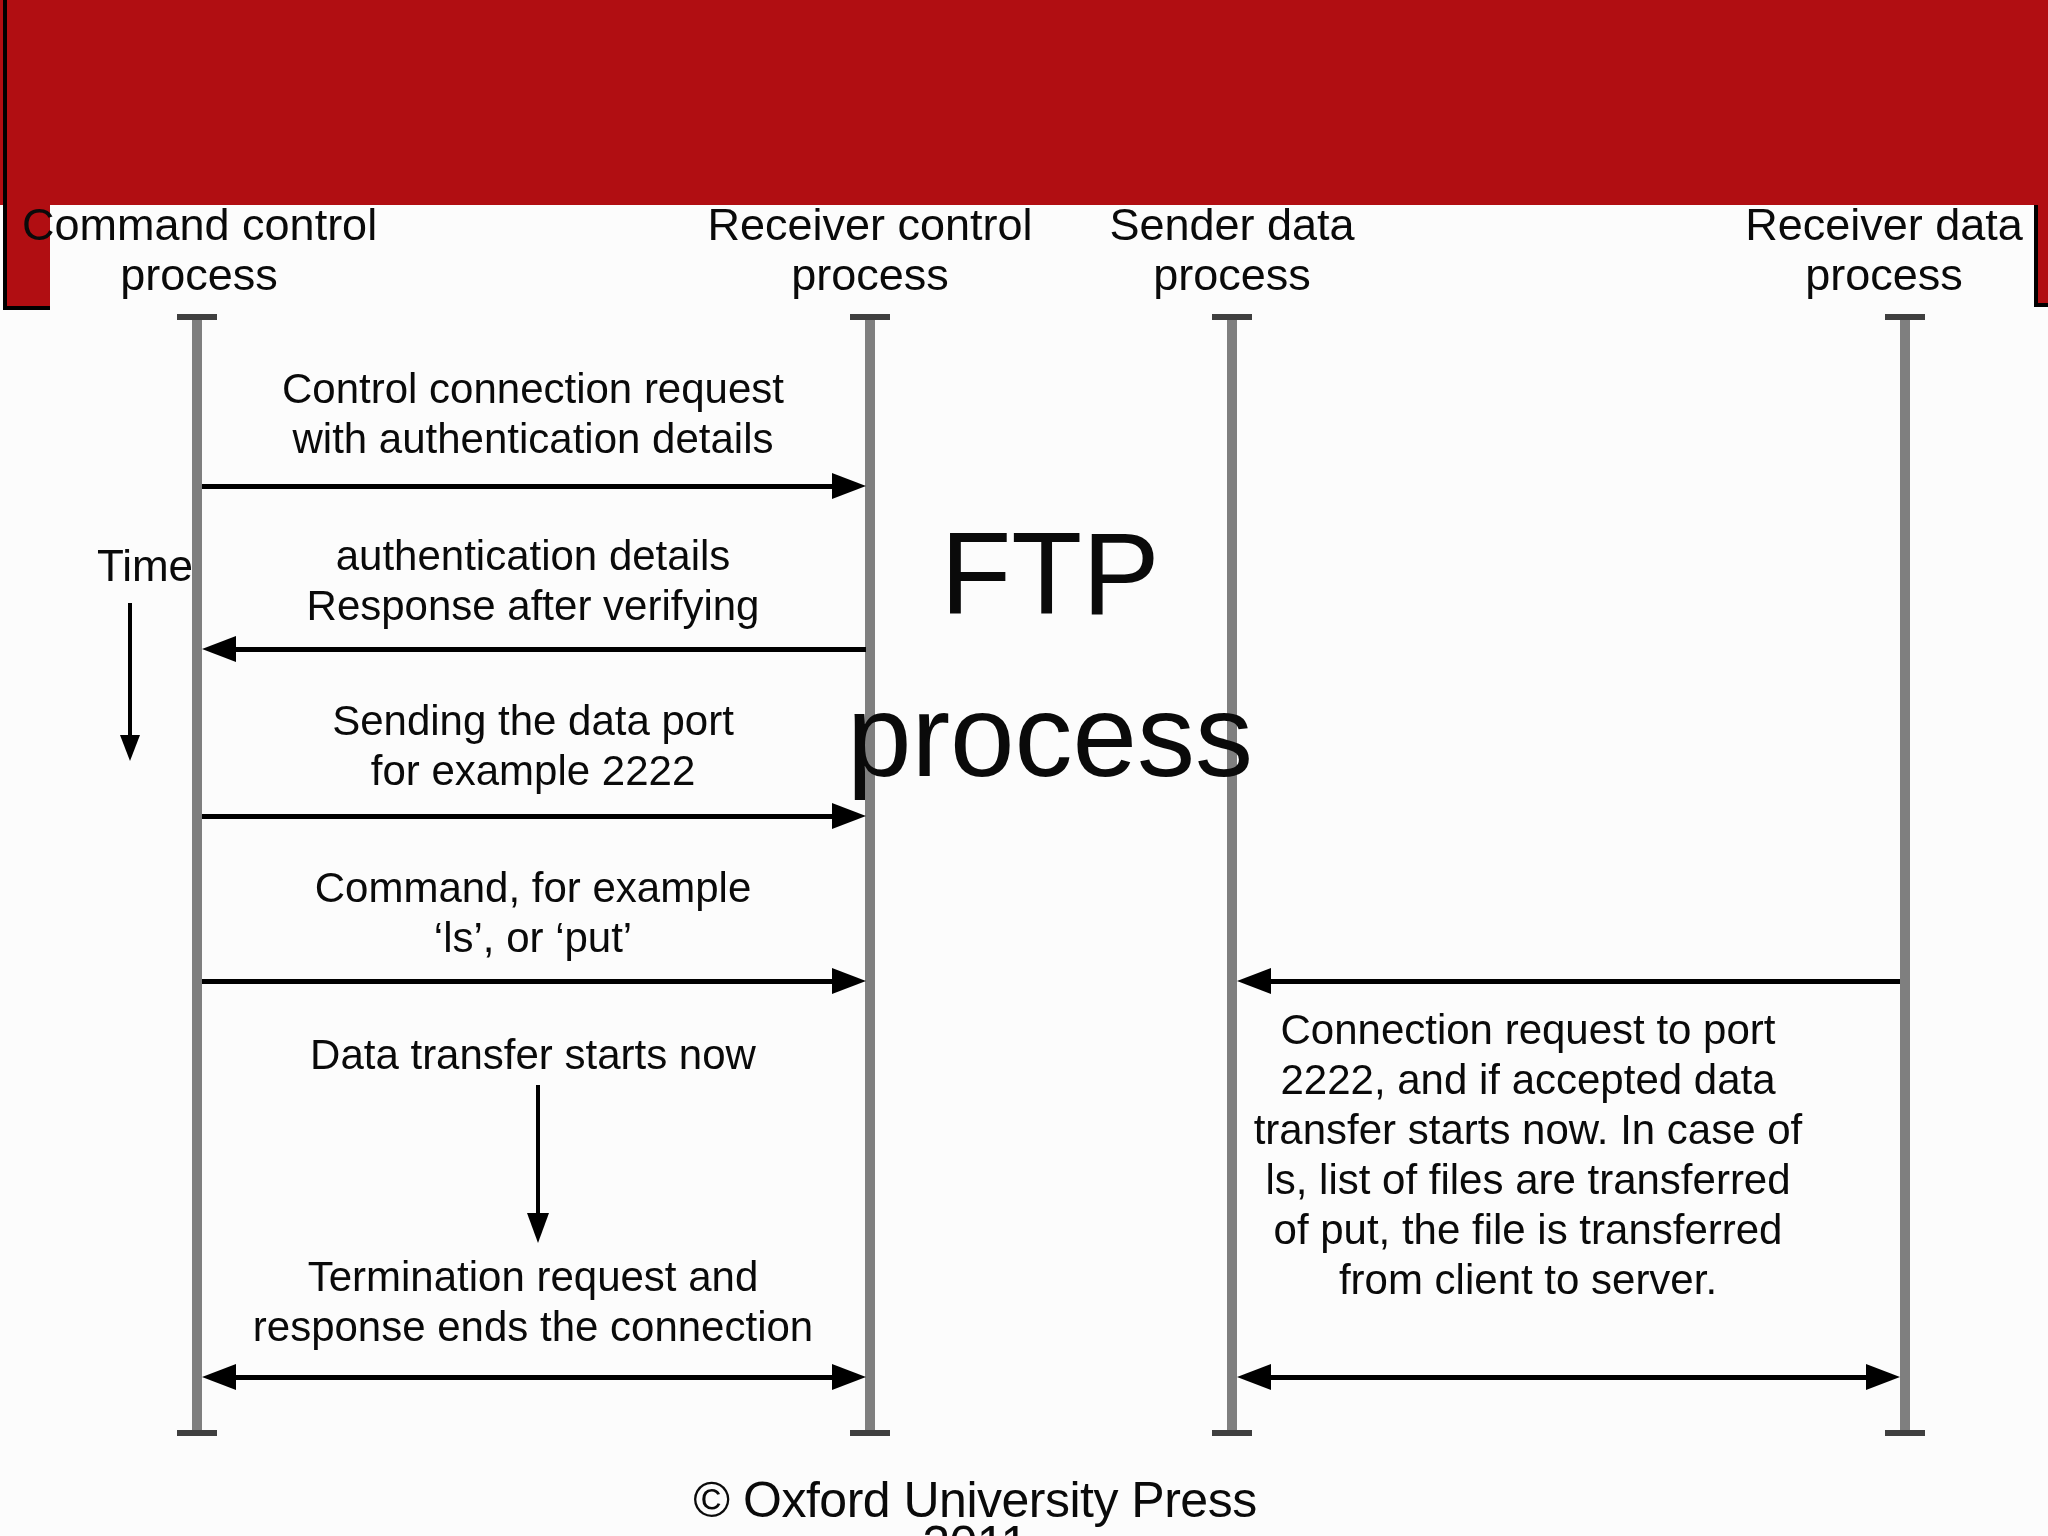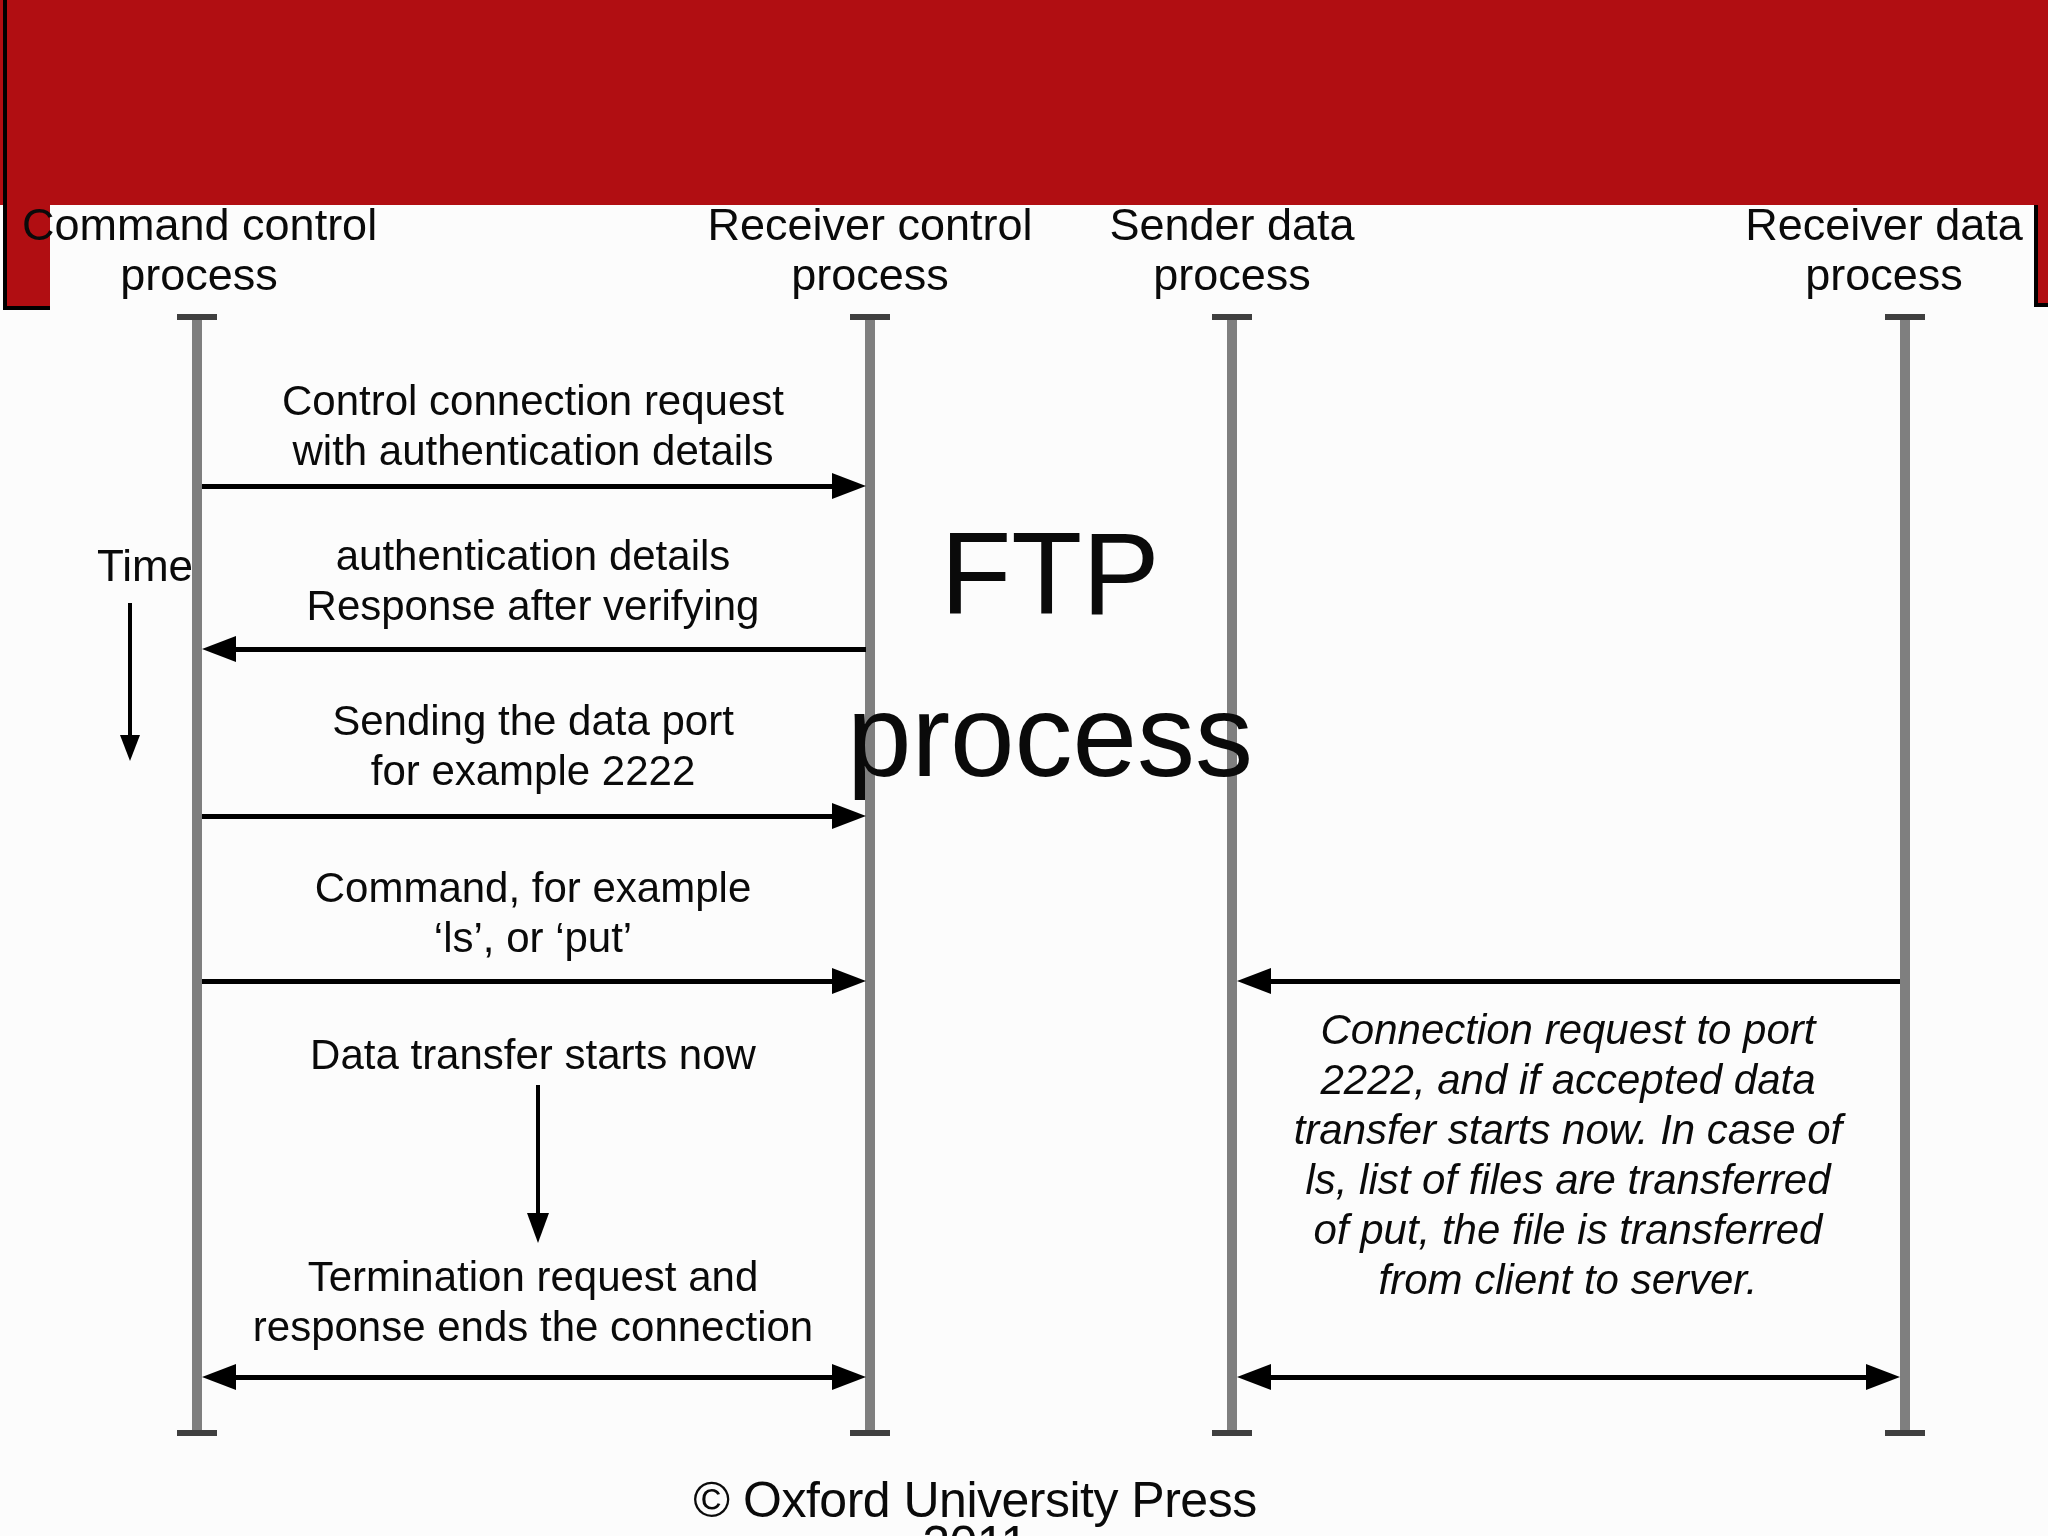--- a/index.html
+++ b/index.html
@@ -24,21 +24,21 @@
   .lifeline::before,.lifeline::after{
     content:"";position:absolute;left:50%;transform:translateX(-50%);
     width:40px;height:6px;background:#3F3F3F;
   }
   .lifeline::before{top:-6px;}
   .lifeline::after{bottom:-6px;}
 
   
   .collabel{position:absolute;top:200px;text-align:center;font-size:45px;line-height:50px;white-space:nowrap;z-index:4;}
   .msg{position:absolute;text-align:center;font-size:42px;line-height:50px;white-space:nowrap;z-index:4;}
-  .note{position:absolute;left:1230px;top:1005px;width:676px;text-align:center;font-size:42px;line-height:50px;z-index:4;font-style:italic;}
+  .note{position:absolute;left:1190px;top:1005px;width:676px;text-align:center;font-size:42px;line-height:50px;z-index:4;}
   .timelabel{position:absolute;left:85px;top:541px;width:120px;text-align:center;font-size:44px;line-height:50px;z-index:4;}
   .ftp{position:absolute;left:700px;top:493px;width:700px;text-align:center;font-size:116px;line-height:162px;z-index:5;}
   .copyright{position:absolute;left:660px;top:1478px;width:630px;text-align:center;font-size:50px;line-height:44px;letter-spacing:-0.5px;z-index:4;}
 
   
   .harrow{position:absolute;height:5px;background:#000;z-index:3;}
   .hd-r{position:absolute;left:100%;top:-11px;width:0;height:0;
         border-top:13px solid transparent;border-bottom:13px solid transparent;border-left:34px solid #000;}
   .hd-l{position:absolute;right:100%;top:-11px;width:0;height:0;
         border-top:13px solid transparent;border-bottom:13px solid transparent;border-right:34px solid #000;}
@@ -78,21 +78,21 @@
 <div class="lifeline" style="left:192px;"></div>
 <div class="lifeline" style="left:865px;"></div>
 <div class="lifeline" style="left:1227px;"></div>
 <div class="lifeline" style="left:1900px;"></div>
 
 <div class="timelabel">Time</div>
 <div class="varrow" style="left:128px;top:603px;height:132px;">
   <div class="vhd small"></div>
 </div>
 
-<div class="msg" style="left:183px;top:376px;width:700px;">
+<div class="msg" style="left:183px;top:364px;width:700px;">
   <div>Control connection request</div>
   <div>with authentication details</div>
 </div>
 <div class="harrow" style="left:202px;top:484px;width:630px;">
   <div class="hd-r"></div>
 </div>
 
 <div class="msg" style="left:183px;top:531px;width:700px;">
   <div>authentication details</div>
   <div>Response after verifying</div>

